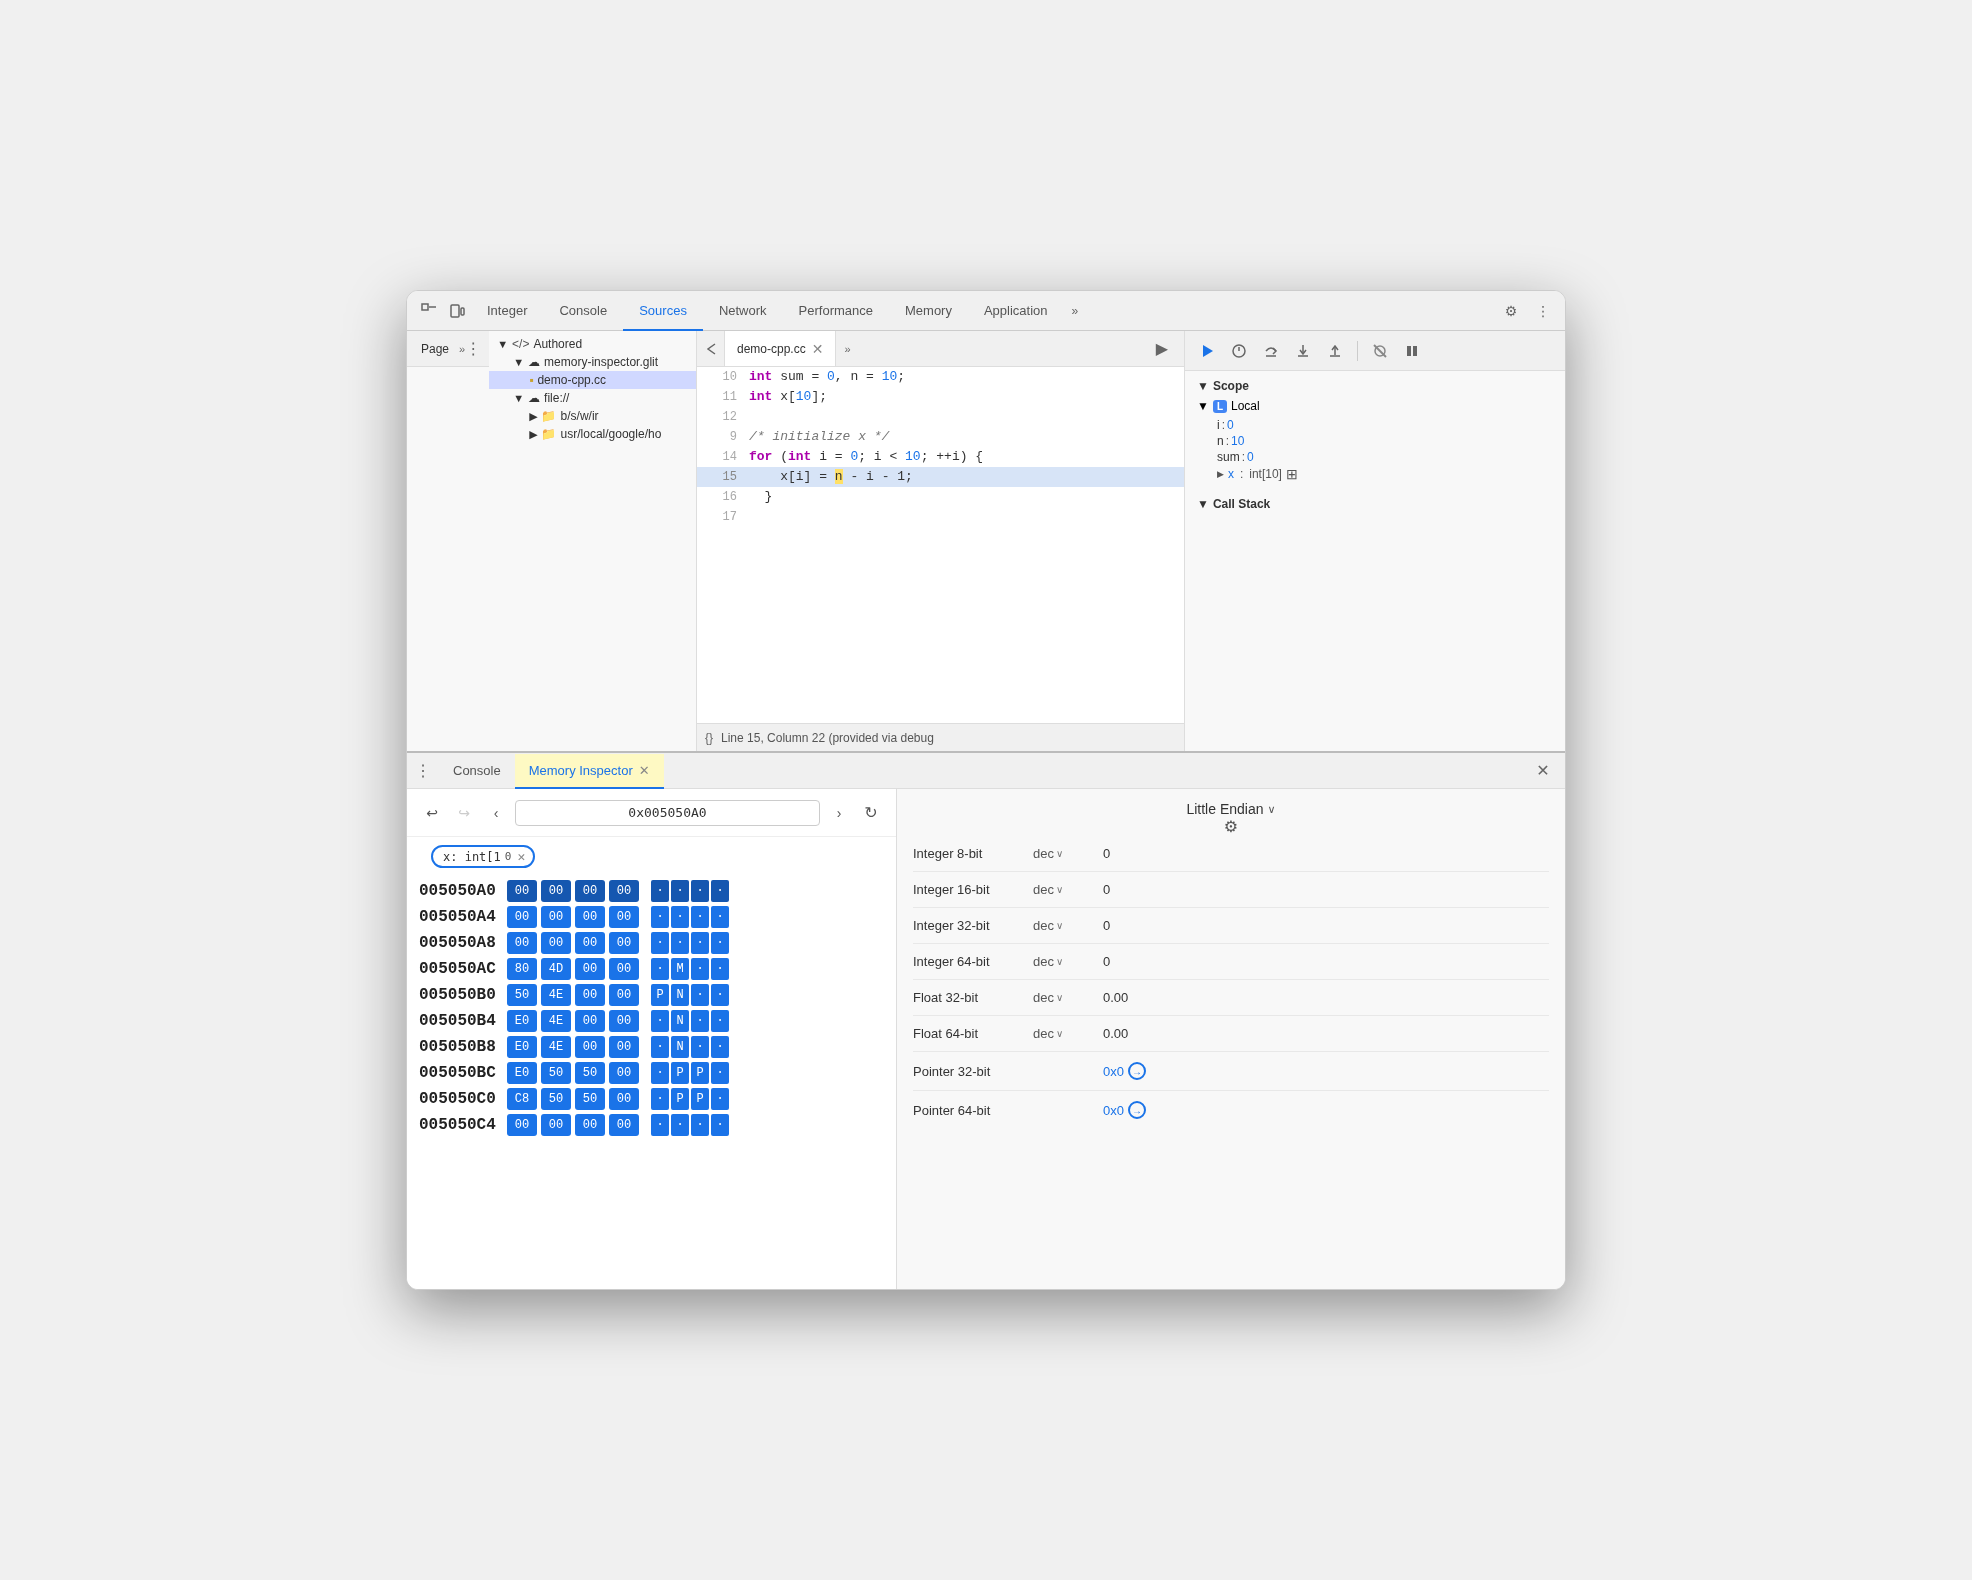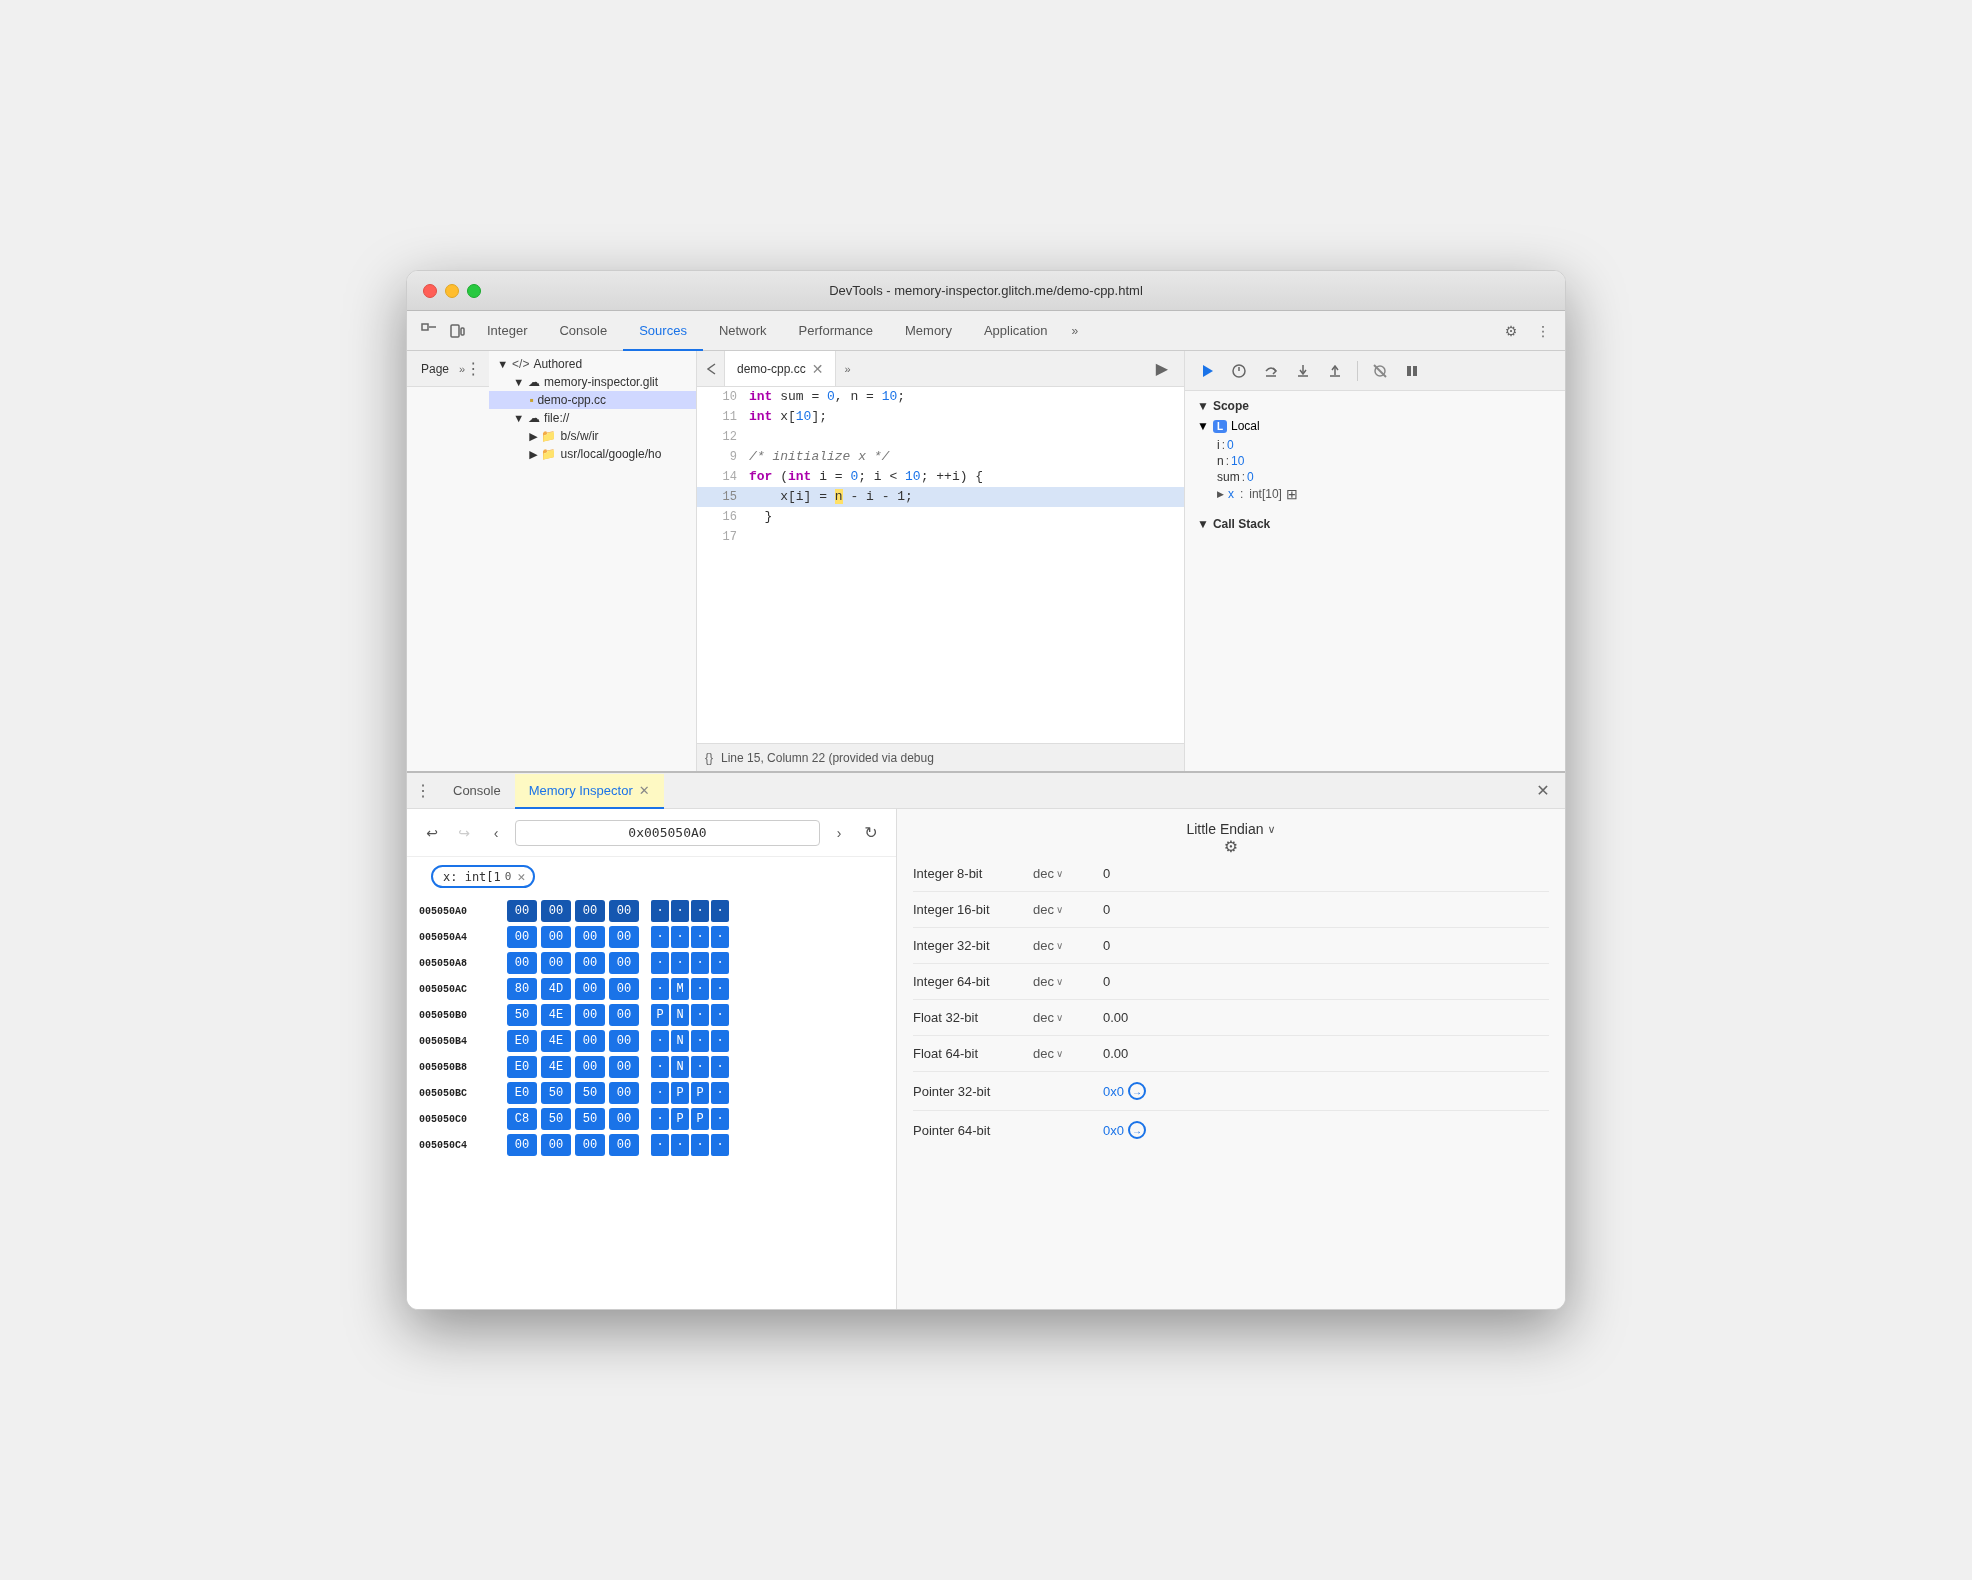--- a/index.html
+++ b/index.html
@@ -495,21 +495,21 @@
     .hex-row {
       display: flex;
       align-items: center;
       height: 26px;
       gap: 8px;
     }
     .hex-addr {
       width: 80px;
       color: #222;
       font-weight: bold;
-      font-size: 10px;
+      font-size: 16px;
     }
     .hex-bytes {
       display: flex;
       gap: 4px;
     }
     .hex-byte {
       width: 30px;
       height: 22px;
       display: flex;
       align-items: center;
@@ -623,28 +623,20 @@
     .bottom-content {
       display: flex;
       height: 500px;
     }
   </style>
 </head>
 <body>
 
 <div class="window">
 
-  <div class="titlebar">
-    <div class="traffic-lights">
-      <div class="traffic-light tl-red"></div>
-      <div class="traffic-light tl-yellow"></div>
-      <div class="traffic-light tl-green"></div>
-    </div>
-    <div class="titlebar-title">DevTools - memory-inspector.glitch.me/demo-cpp.html</div>
-  </div>
 
   <div class="devtools-tabbar">
     <div class="devtools-icon-btn">
       <svg width="16" height="16" viewBox="0 0 16 16">
           <rect x="1" y="1" width="6" height="6" fill="none" stroke="#666" stroke-width="1.5"></rect>
           <line x1="8" y1="4" x2="15" y2="4" stroke="#666" stroke-width="1.5"></line>
         </svg>
     </div>
     <div class="devtools-icon-btn">
       <svg width="16" height="16" viewBox="0 0 16 16">

